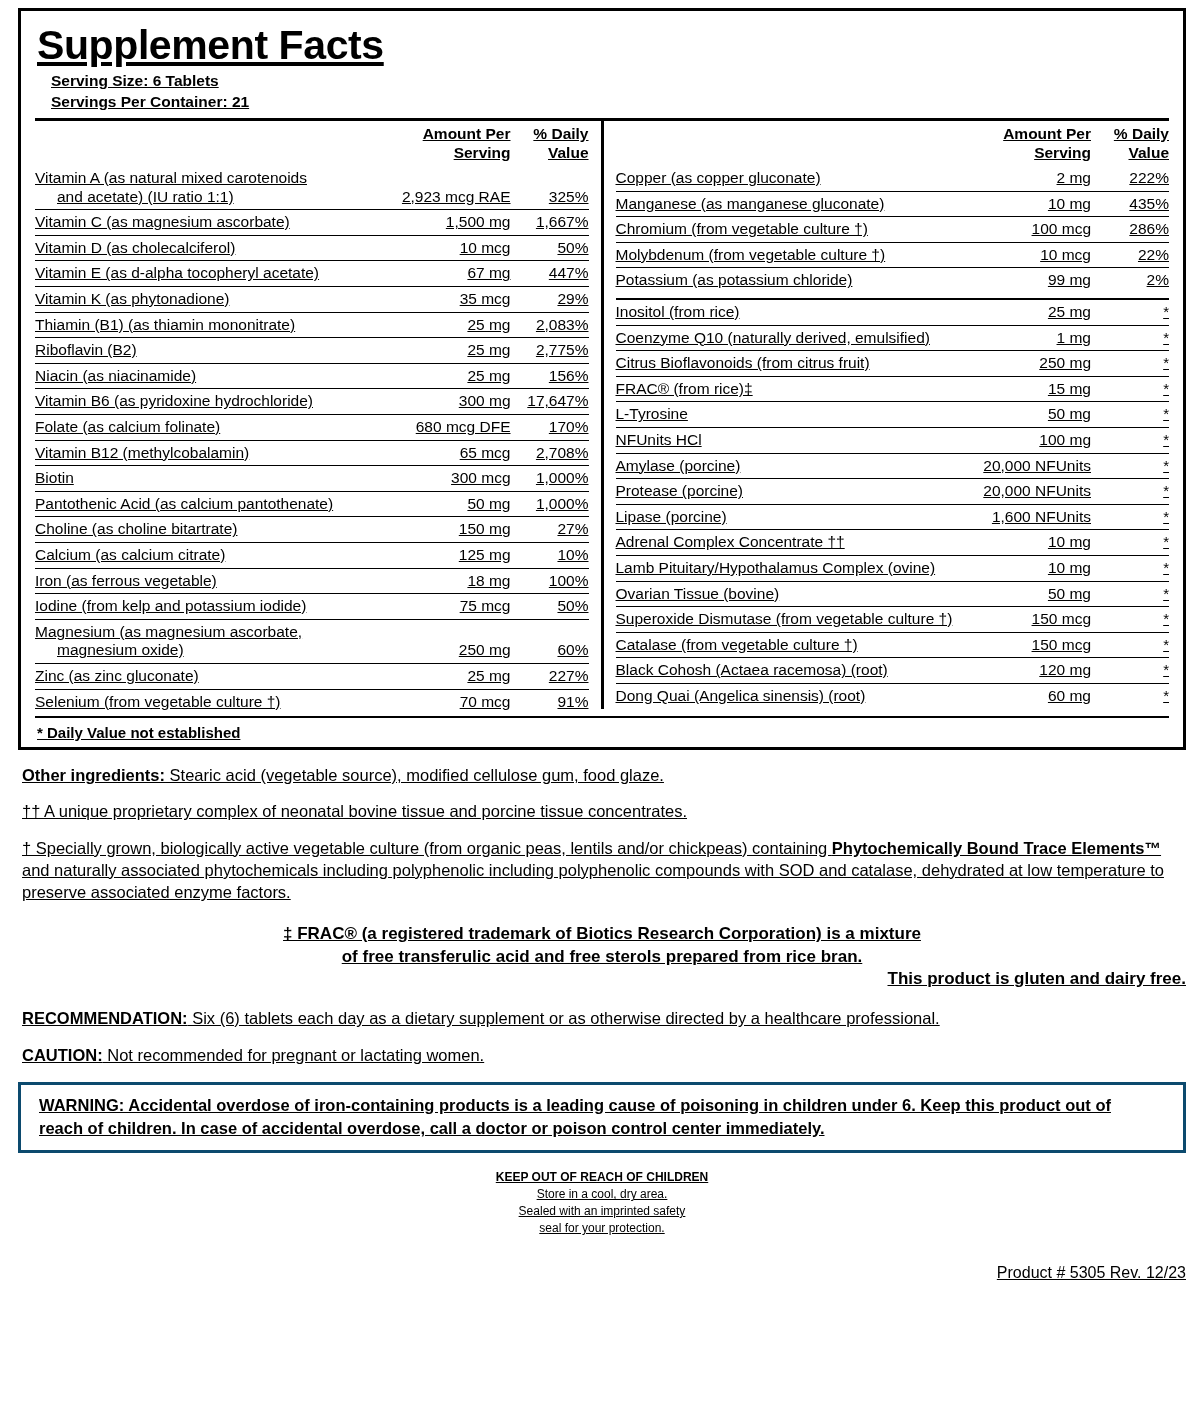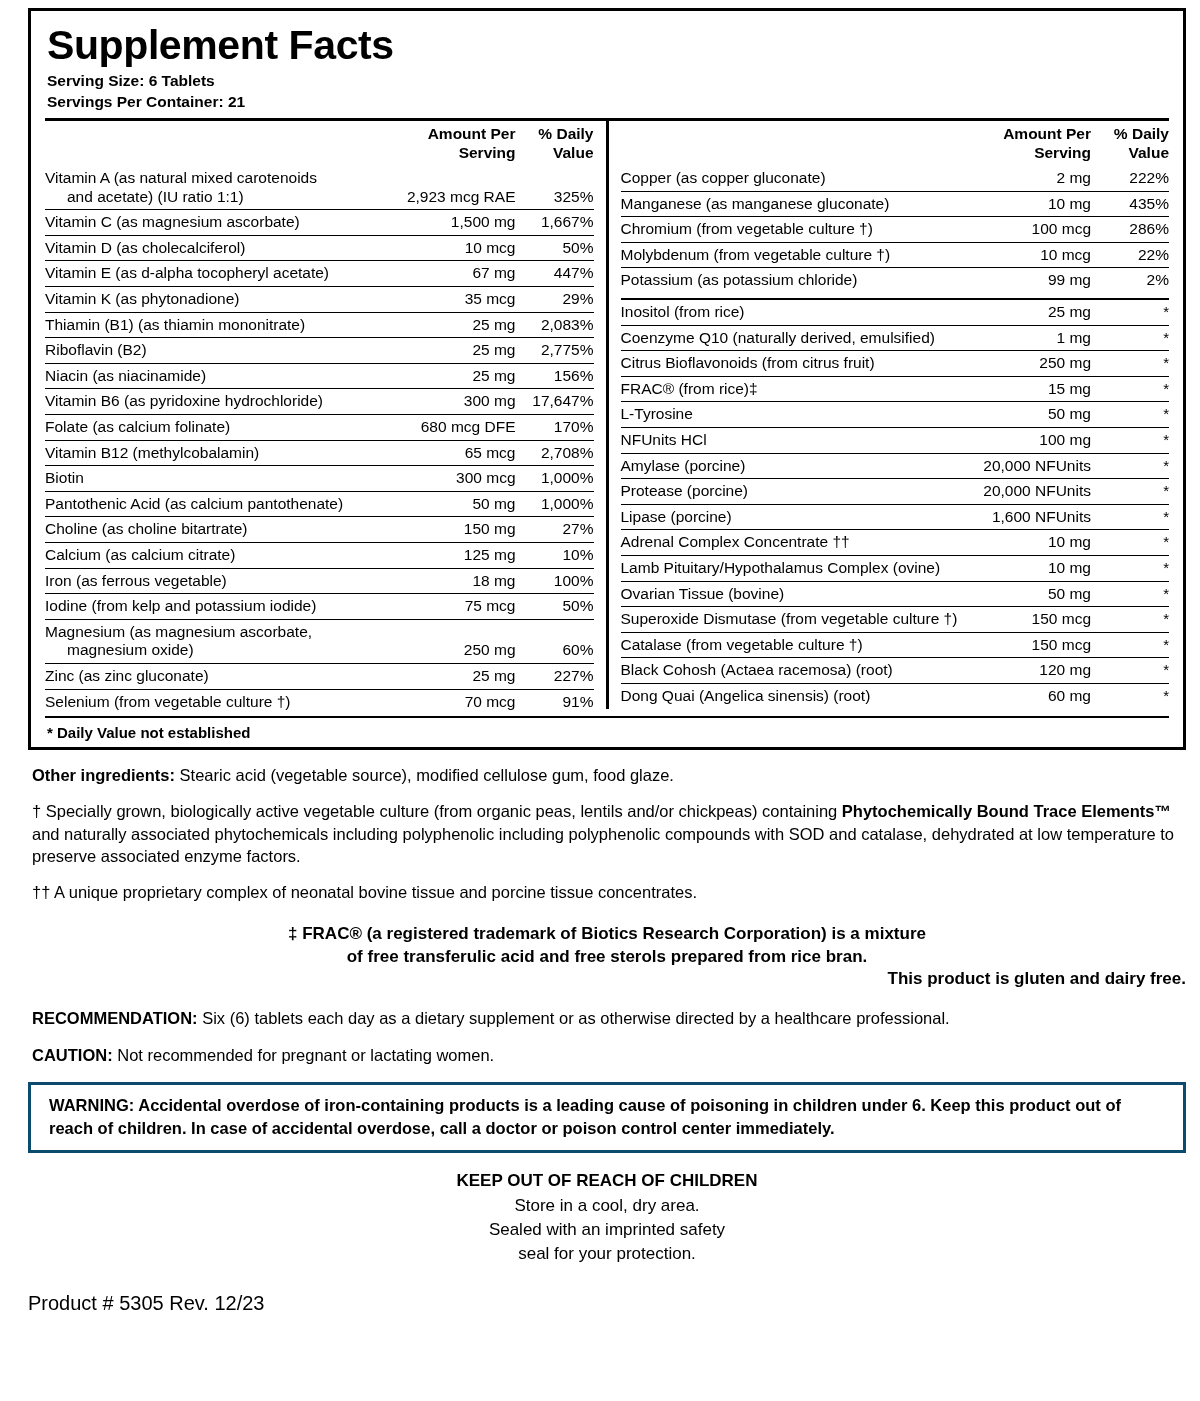--- a/index.html
+++ b/index.html
@@ -10,42 +10,43 @@
   body {
     width: 1200px;
     min-height: 1401px;
     font-family: "Liberation Sans", sans-serif;
     color: #000000;
   }
   .page {
     position: relative;
     width: 1200px;
     box-sizing: border-box;
-    padding: 0 14px 10px 28px;
+    padding: 0 14px 10px 18px;
+    text-decoration: underline;
   }
 
   
   .panel {
     border: 3px solid #000;
     box-sizing: border-box;
     margin: 8px 0 0 0;
     padding: 6px 14px 4px 14px;
   }
   .sf-title {
     font-size: 41px;
     font-weight: bold;
     letter-spacing: -0.4px;
     line-height: 1.08;
     margin: 6px 0 4px 2px;
   }
   .serving-line {
     font-size: 15.5px;
     font-weight: bold;
     line-height: 1.33;
-    margin-left: 2px;
+    margin-left: 16px;
   }
   .rule-thick {
     border-bottom: 3px solid #000;
     margin-top: 6px;
   }
   .rule-med {
     border-bottom: 2px solid #000;
   }
 
   .cols {
@@ -119,27 +120,27 @@
     box-sizing: border-box;
     margin: 16px 0 0 0;
     padding: 9px 18px 11px 18px;
     font-size: 16.5px;
     font-weight: bold;
     line-height: 1.38;
   }
   .keepout {
     text-align: center;
     margin-top: 16px;
-    font-size: 17px;
+    font-size: 12px;
     line-height: 1.42;
   }
   .keepout .hd { font-weight: bold; }
   .product-line {
-    text-align: left;
-    font-size: 20px;
+    text-align: right;
+    font-size: 16px;
     margin-top: 26px;
   }
 </style>
 </head>
 <body>
 
 <div class="page">
 
   <div class="panel">
 
@@ -411,26 +412,26 @@
     </div>
 
     <div class="rule-med" style="margin-top:2px;"></div>
     <div class="footnote-dv">* Daily Value not established</div>
   </div>
 
   <div class="body-text">
     <span class="b">Other ingredients:</span><span> Stearic acid (vegetable source), modified cellulose gum, food glaze.</span>
   </div>
 
+  <div class="body-text">†† A unique proprietary complex of neonatal bovine tissue and porcine tissue concentrates.</div>
+
   <div class="body-text">
     <span>† Specially grown, biologically active vegetable culture (from organic peas, lentils and/or chickpeas)  containing </span><span class="b">Phytochemically Bound Trace Elements™</span><br>
     <span>and naturally associated phytochemicals including polyphenolic including polyphenolic compounds with SOD and catalase, dehydrated at low temperature to preserve associated enzyme factors.</span>
   </div>
-
-  <div class="body-text">†† A unique proprietary complex of neonatal bovine tissue and porcine tissue concentrates.</div>
 
   <div class="frac-note">
     <span>‡  FRAC® (a registered trademark of Biotics Research Corporation) is a mixture</span><br>
     <span>of free transferulic acid and free sterols prepared from rice bran.</span>
   </div>
 
   <div class="glutenfree">This product is gluten and dairy free.</div>
 
   <div class="body-text" style="margin-top:18px;">
     <span class="b">RECOMMENDATION:</span><span> Six (6) tablets each day as a dietary supplement or as otherwise directed by a healthcare professional.</span>

